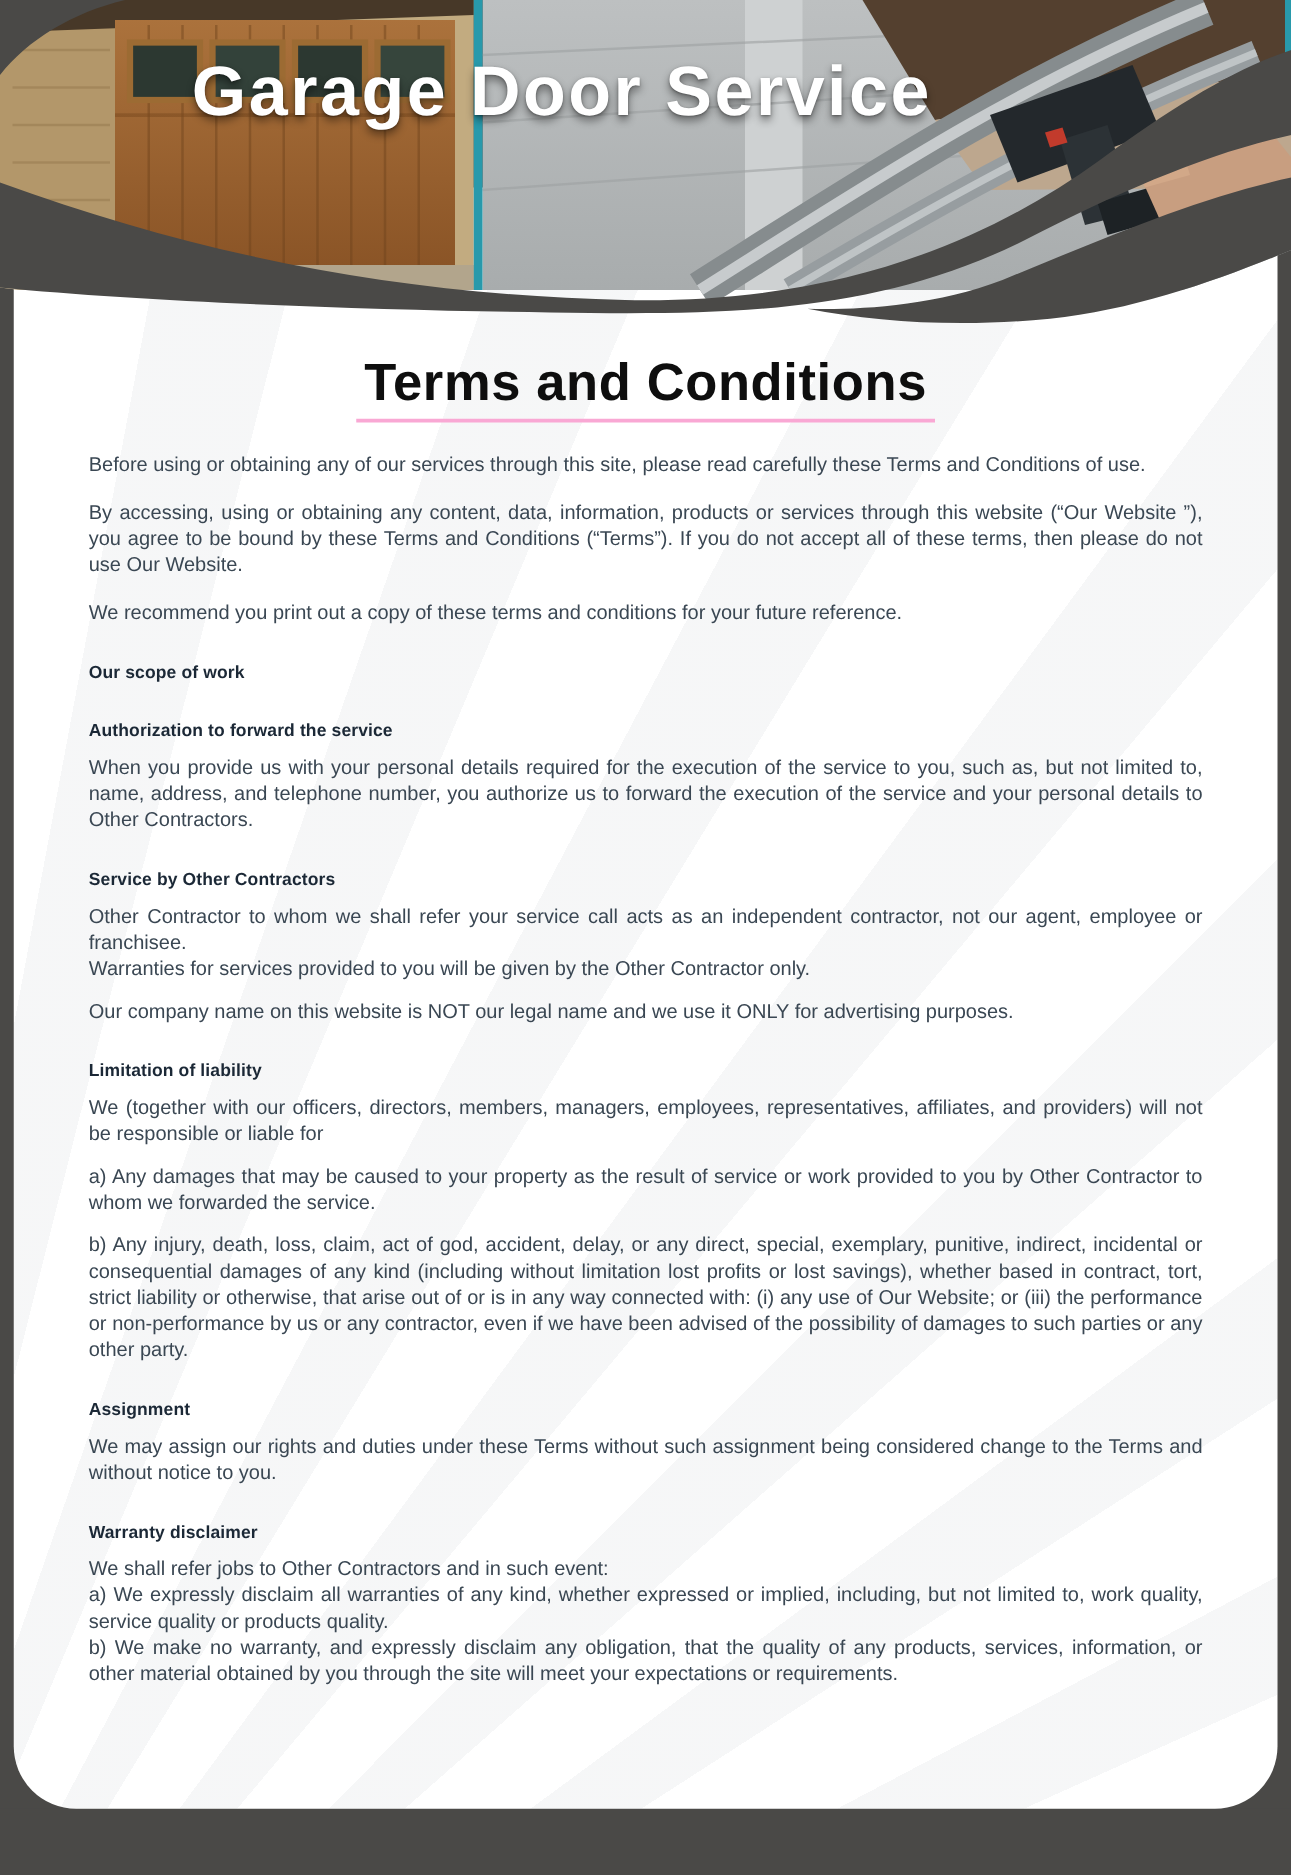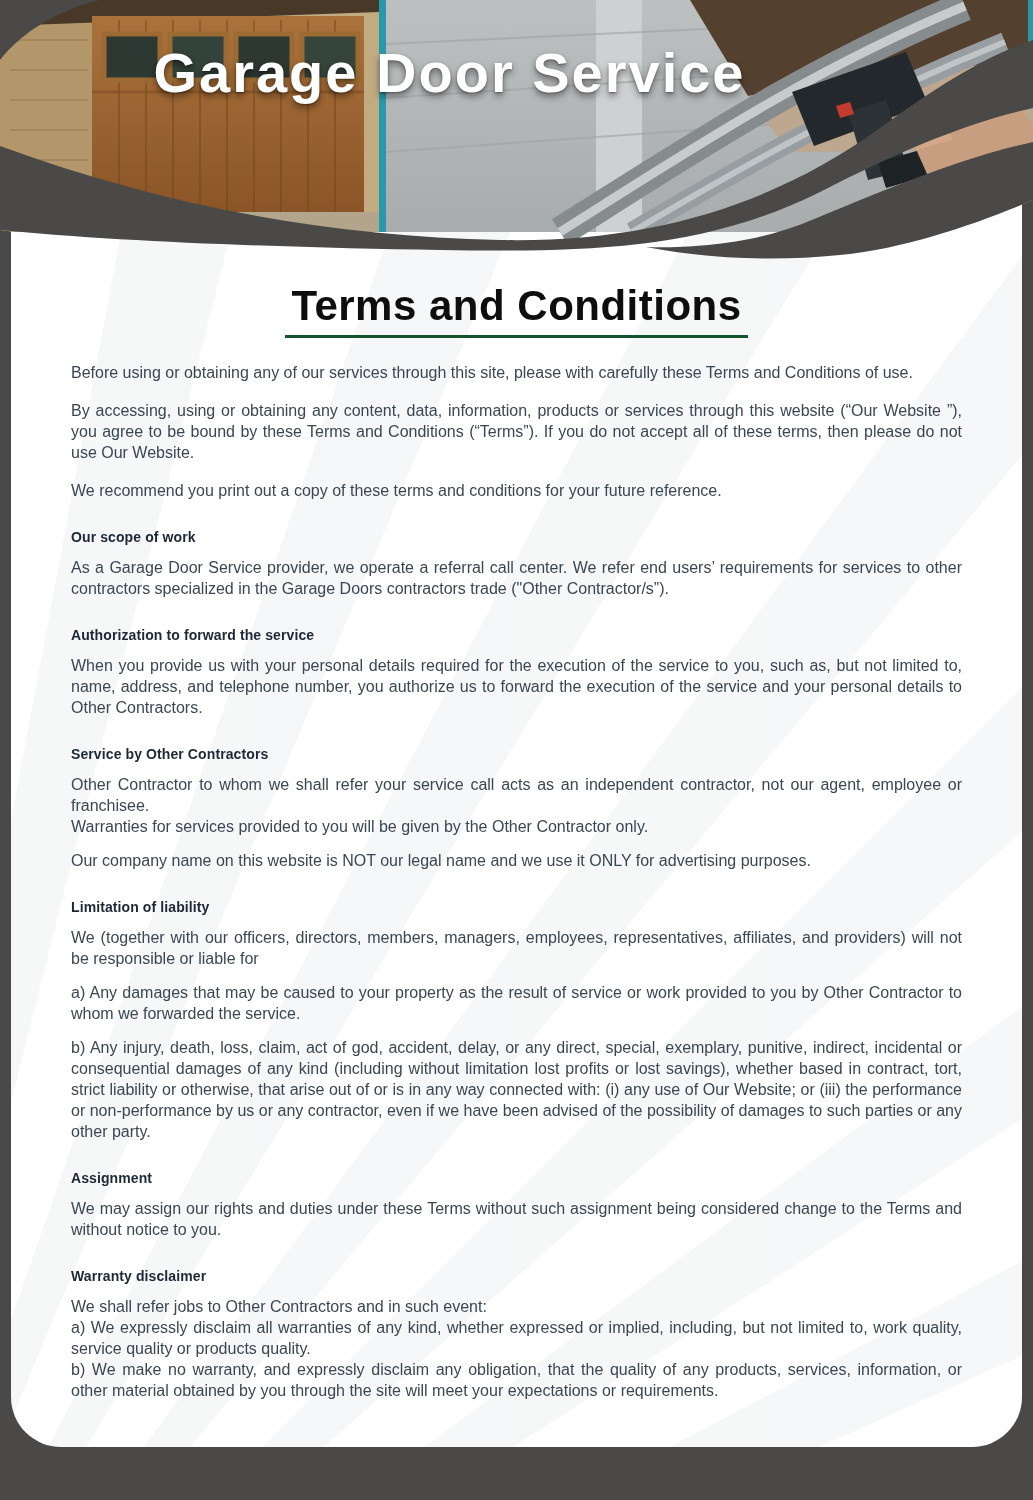--- a/index.html
+++ b/index.html
@@ -24,21 +24,21 @@
   .content{
     position:relative;z-index:2;
     padding:132px 60px 0 60px;
     color:#3a4753;font-size:16px;line-height:21px;
   }
   .title-wrap{text-align:center;margin:0 0 24px 0;}
   .title{
     display:inline-block;margin:0;
     font-size:42px;line-height:48px;font-weight:700;color:#0e0e0e;
     letter-spacing:.5px;
-    border-bottom:3px solid #14532d;padding:0 6px 5px 6px;
+    border-bottom:3px solid #f9a8d4;padding:0 6px 5px 6px;
   }
   .content p{margin:0;text-align:justify;}
   #intro p{margin-bottom:17px;}
   #intro p:last-child{margin-bottom:0;}
   .section h3{
     margin:26px 0 9px 0;font-size:14px;line-height:21px;
     font-weight:700;color:#1b2836;letter-spacing:.1px;
   }
   .section p.gap{margin-top:13px;}
   
@@ -56,28 +56,27 @@
 <body>
 
 <div class="footer"></div>
 
 <div class="panel">
   <div class="content">
     <div class="title-wrap">
       <h1 class="title">Terms and Conditions</h1>
     </div>
     <div id="intro">
-        <p>Before using or obtaining any of our services through this site, please with carefully these Terms and Conditions of use.</p>
+        <p>Before using or obtaining any of our services through this site, please read carefully these Terms and Conditions of use.</p>
         <p>By accessing, using or obtaining any content, data, information, products or services through this website (“Our Website ”), you agree to be bound by these Terms and Conditions (“Terms”). If you do not accept all of these terms, then please do not use Our Website.</p>
         <p>We recommend you print out a copy of these terms and conditions for your future reference.</p>
       </div>
     <div id="sections">
         <div class="section">
           <h3>Our scope of work</h3>
-          <p>As a Garage Door Service provider, we operate a referral call center. We refer end users’ requirements for services to other contractors specialized in the Garage Doors contractors trade ("Other Contractor/s”).</p>
         </div>
         <div class="section">
           <h3>Authorization to forward the service</h3>
           <p>When you provide us with your personal details required for the execution of the service to you, such as, but not limited to, name, address, and telephone number, you authorize us to forward the execution of the service and your personal details to Other Contractors.</p>
         </div>
         <div class="section">
           <h3>Service by Other Contractors</h3>
           <p>Other Contractor to whom we shall refer your service call acts as an independent contractor, not our agent, employee or franchisee.</p>
           <p>Warranties for services provided to you will be given by the Other Contractor only.</p>
           <p class="gap">Our company name on this website is NOT our legal name and we use it ONLY for advertising purposes.</p>

